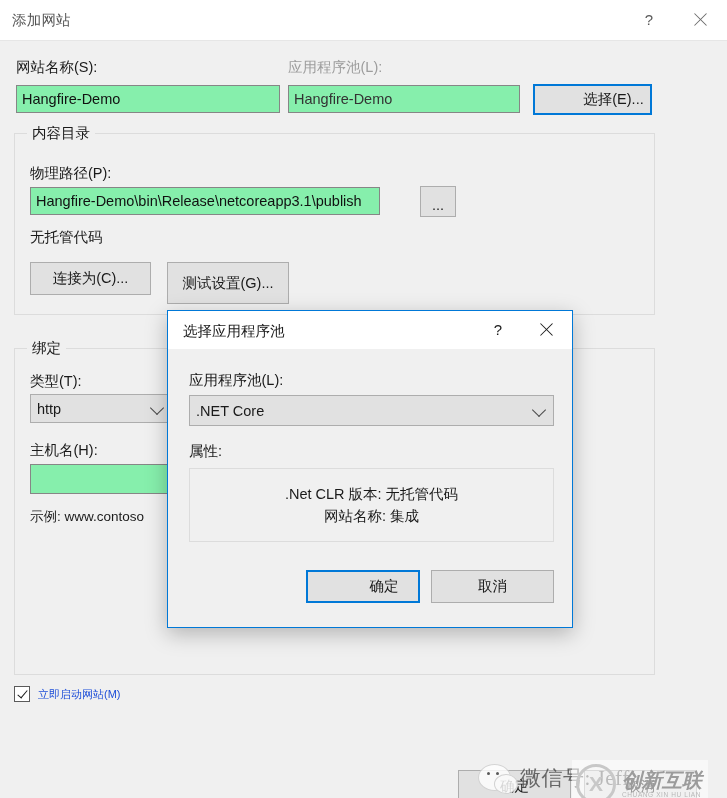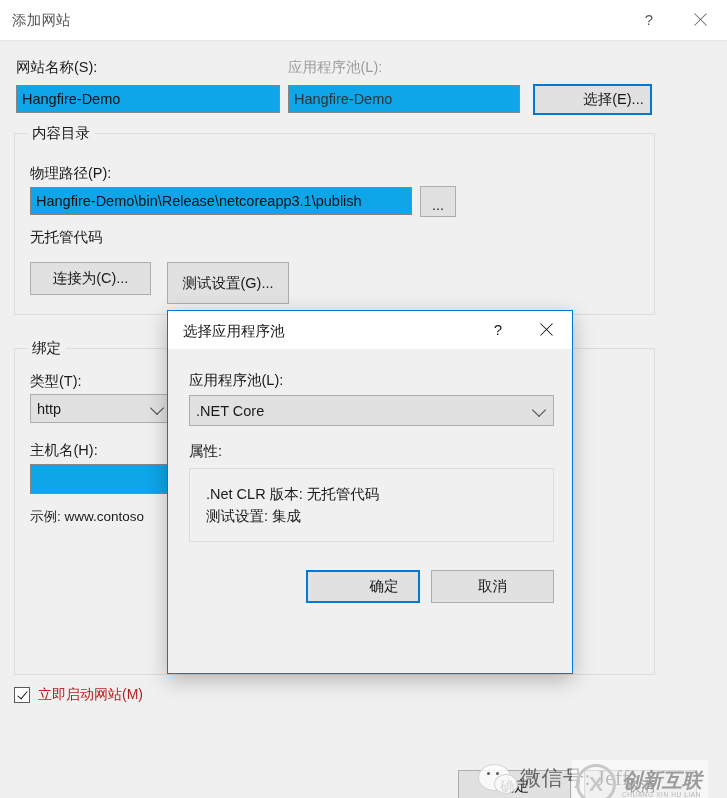--- a/index.html
+++ b/index.html
@@ -67,21 +67,21 @@
     position: absolute;
     font-size: 14.5px;
     color: #1a1a1a;
     white-space: nowrap;
   }
   .lbl.disabled { color: #9d9d9d; }
 
   .txtbox {
     position: absolute;
     box-sizing: border-box;
-    background: #0ea5e9;
+    background: #86efac;
     border: 1px solid #868686;
     font-size: 14.5px;
     color: #111;
     display: flex;
     align-items: center;
     padding: 0 5px;
     overflow: hidden;
     white-space: nowrap;
     font-family: "Liberation Sans", sans-serif;
   }
@@ -159,27 +159,27 @@
   }
   .cbox::after {
     content: "";
     position: absolute;
     left: 5px; top: 1px;
     width: 4px; height: 9px;
     border-right: 1.6px solid #1a1a1a;
     border-bottom: 1.6px solid #1a1a1a;
     transform: rotate(40deg);
   }
-  .checkbox-row .cb-label { font-size: 14px; color: #b91c1c; white-space: nowrap; }
+  .checkbox-row .cb-label { font-size: 11px; color: #1d4ed8; white-space: nowrap; }
 
   
   .modal-shadow {
     position: absolute;
     left: 167px; top: 310px;
-    width: 406px; height: 364px;
+    width: 406px; height: 318px;
     box-shadow: 0 6px 20px rgba(0,0,0,0.25);
     background: #f0f0f0;
     border: 1px solid #0078d7;
     box-sizing: border-box;
   }
   .modal-titlebar {
     position: absolute;
     left: 0; top: 0;
     right: 0; height: 38px;
     background: #ffffff;
@@ -309,21 +309,21 @@
 <div class="lbl disabled" style="left:288px; top:58px;">应用程序池(L):</div>
 <div class="txtbox" style="left:288px; top:85px; width:232px; height:28px; color:#333;">Hangfire-Demo</div>
 
 <div class="btn default" style="left:533px; top:84px; width:119px; height:31px;">选择(E)...</div>
 
 <div class="group" style="left:14px; top:133px; width:641px; height:182px;">
   <div class="group-title">内容目录</div>
 </div>
 
 <div class="lbl" style="left:30px; top:164px;">物理路径(P):</div>
-<div class="txtbox" style="left:30px; top:187px; width:382px; height:28px;">Hangfire-Demo\bin\Release\netcoreapp3.1\publish</div>
+<div class="txtbox" style="left:30px; top:187px; width:350px; height:28px;">Hangfire-Demo\bin\Release\netcoreapp3.1\publish</div>
 <div class="btn" style="left:420px; top:186px; width:36px; height:31px; align-items:flex-end; padding-bottom:3px;">...</div>
 
 <div class="lbl" style="left:30px; top:228px;">无托管代码</div>
 
 <div class="btn" style="left:30px; top:262px; width:121px; height:33px;">连接为(C)...</div>
 <div class="btn" style="left:167px; top:262px; width:122px; height:42px;">测试设置(G)...</div>
 
 <div class="group" style="left:14px; top:348px; width:641px; height:327px;">
   <div class="group-title">绑定</div>
 </div>
@@ -361,23 +361,23 @@
 
   <div class="lbl" style="left:21px; top:60px;">应用程序池(L):</div>
 
   <div class="combo" style="left:21px; top:84px; width:365px; height:31px;">
     <span>.NET Core</span>
     <span class="chev"></span>
   </div>
 
   <div class="lbl" style="left:21px; top:131px;">属性:</div>
 
-  <div class="panel-ro" style="left:21px; top:157px; width:365px; height:74px;">
+  <div class="panel-ro" style="left:21px; top:157px; width:365px; height:74px;text-align:center;">
     <div>.Net CLR 版本: 无托管代码</div>
-    <div>测试设置: 集成</div>
+    <div>网站名称: 集成</div>
   </div>
 
   <div class="btn default" style="left:138px; top:259px; width:114px; height:33px;">确定</div>
   <div class="btn" style="left:263px; top:259px; width:123px; height:33px;">取消</div>
 </div>
 
 <div class="wm-wechat">
   <span class="wm-bubble">
     <span class="b1"></span>
     <span class="b2"></span>

